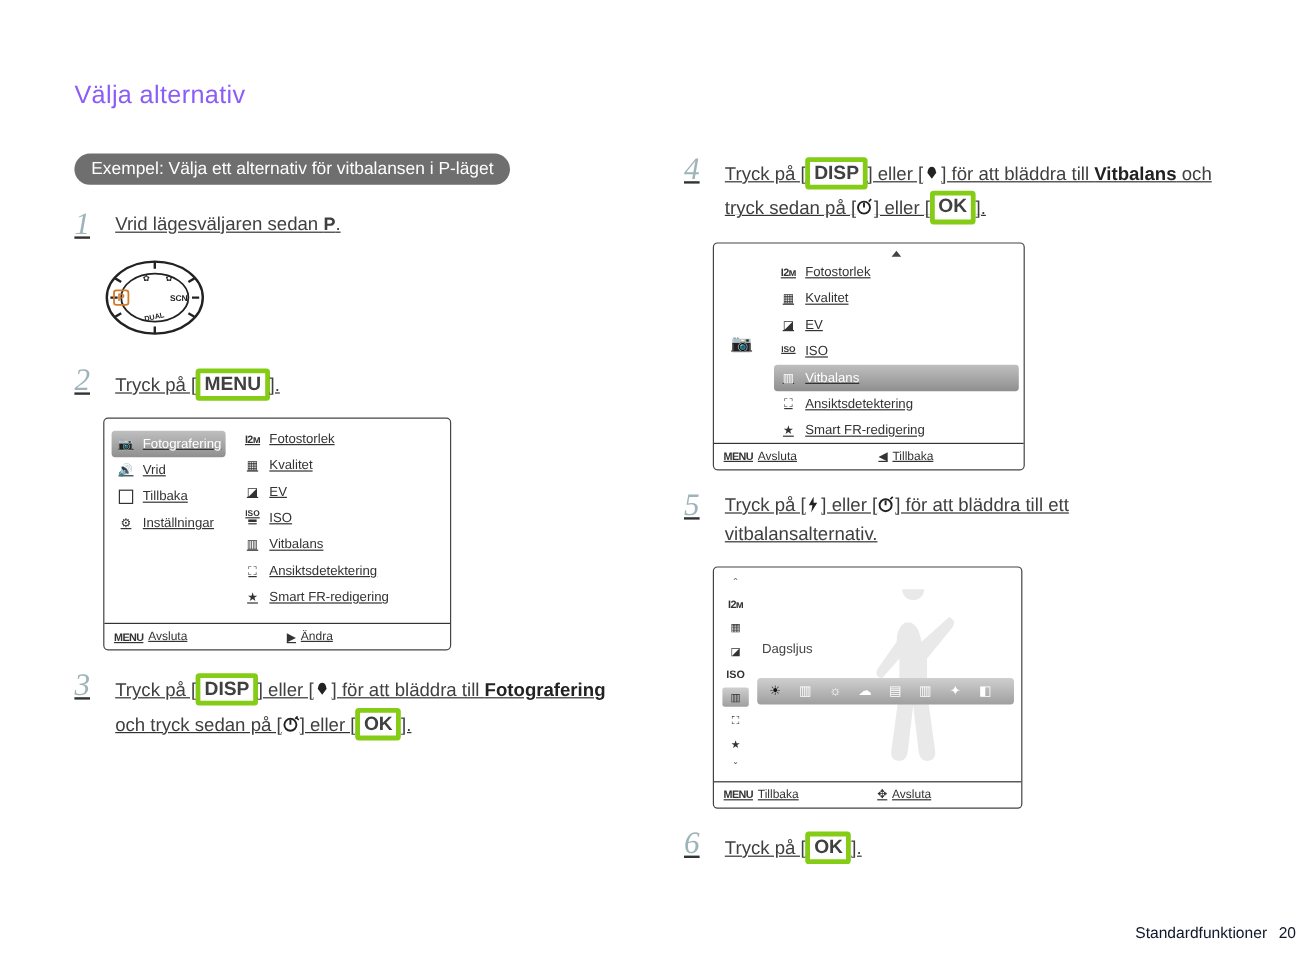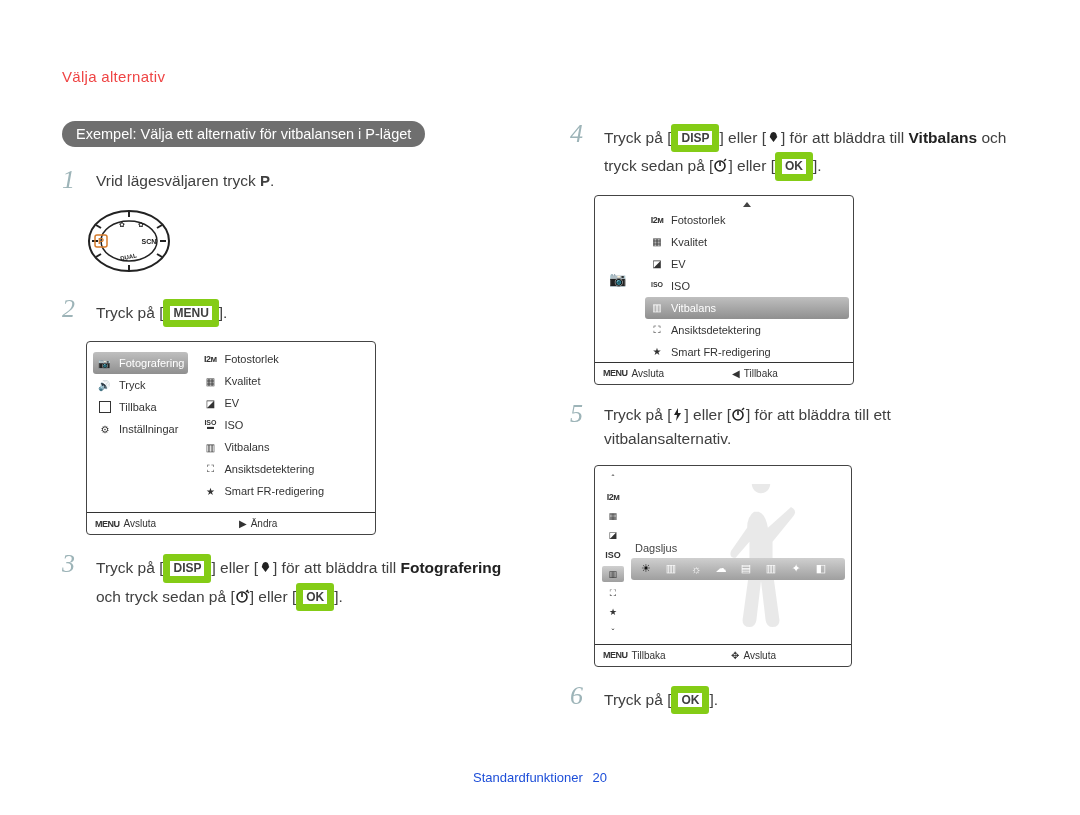--- a/index.html
+++ b/index.html
@@ -7,33 +7,34 @@
     font-family: Arial, Helvetica, sans-serif;
     width: 1080px;
     height: 815px;
     background: #fff;
     color: #333;
     position: relative;
     padding: 68px 62px 0 62px;
     font-size: 15px;
   }
   .header-title {
-    color: #ef4444;
-    font-size: 15px;
+    color: #8b5cf6;
+    font-size: 21px;
     font-weight: 300;
     margin-bottom: 36px;
     letter-spacing: 0.3px;
   }
   .columns {
     display: flex;
     gap: 60px;
   }
   .col {
     flex: 1;
     min-width: 0;
+    text-decoration: underline;
   }
   .example-tag {
     display: inline-block;
     background: #6f6f6f;
     color: #fff;
     border-radius: 14px;
     padding: 5px 14px;
     font-size: 14.5px;
     margin-bottom: 20px;
   }
@@ -54,24 +55,24 @@
   .step-body {
     flex: 1;
     font-size: 15.5px;
     line-height: 1.45;
     color: #404040;
     padding-top: 3px;
   }
   .step-body b { color: #222; }
   .btn {
     display: inline-block;
-    border: 7px solid #84cc16;
+    border: 4px solid #84cc16;
     border-radius: 3px;
     padding: 0 3px;
-    font-size: 12px;
+    font-size: 16px;
     font-weight: 700;
     vertical-align: 1px;
     line-height: 1.2;
     font-family: Arial, sans-serif;
   }
   .p-letter {
     font-weight: 700;
     font-size: 15px;
     font-family: Arial, sans-serif;
   }
@@ -164,21 +165,21 @@
     justify-content:space-between;
     align-items:center;
     gap:2px;
   }
   .lcd-wb-left .mini-icon {
     width:20px;height:16px;font-size:9px;display:flex;align-items:center;justify-content:center;
   }
   .lcd-wb-label {
     position:absolute;
     left:40px;
-    top:76px;
+    top:62px;
     font-size:11px;
     color:#444;
   }
   .lcd-wb-strip {
     position:absolute;
     left:36px;
     right:6px;
     top:92px;
     height:22px;
     background: linear-gradient(#cfcfcf,#9f9f9f);
@@ -199,23 +200,23 @@
     right:30px;
     top:18px;
     width:120px;
     height:150px;
     opacity:0.18;
   }
   .footer-center {
     position:absolute;
     bottom: 30px;
     left:0;right:0;
-    text-align:center;
+    text-align:right;
     font-size:13px;
-    color:#1d4ed8;
+    color:#0f172a;
   }
   .footer-center .pg { display:inline-block; margin-left:6px; }
   .menu-txt { font-weight:700; font-size:9px; letter-spacing:-0.5px;}
   .iso-box { font-size:7px; line-height:0.7; text-align:center; font-weight:700;}
   .i2m { font-size:9px; font-weight:700; letter-spacing:-0.5px;text-align:right;}
   .box-sq { border:1.3px solid #333; width:12px;height:12px;}
   .arrow-up { width: 0; height: 0; border-left: 4px solid transparent; border-right: 4px solid transparent; border-bottom: 5px solid #444; margin: 0 auto 2px;}
 </style>
 </head>
 <body>
@@ -225,21 +226,21 @@
 <div class="columns">
 
   <div class="col">
 
     <div class="example-tag">Exempel: Välja ett alternativ för vitbalansen i P-läget</div>
 
     
     <div class="step">
       <div class="step-num">1</div>
       <div class="step-body">
-        <span>Vrid lägesväljaren tryck </span><span class="p-letter">P</span><span>.</span>
+        <span>Vrid lägesväljaren sedan </span><span class="p-letter">P</span><span>.</span>
       </div>
     </div>
 
     <div class="mode-dial-wrap">
       <svg width="86" height="68" viewBox="0 0 86 68">
         <ellipse cx="43" cy="34" rx="40" ry="30" fill="#fff" stroke="#222" stroke-width="2"></ellipse>
         <ellipse cx="43" cy="34" rx="28" ry="20" fill="#fff" stroke="#222" stroke-width="1.5"></ellipse>
         <g stroke="#222" stroke-width="2">
           <line x1="43" y1="4" x2="43" y2="10"></line>
             <line x1="43" y1="58" x2="43" y2="64"></line>
@@ -270,21 +271,21 @@
     
     <div class="lcd">
       <div class="lcd-body">
         <div class="lcd-left" style="flex:0 0 106px;">
           <div class="lcd-item selected">
             <span class="lcd-icon">📷</span>
             <span>Fotografering</span>
           </div>
           <div class="lcd-item">
             <span class="lcd-icon">🔊</span>
-            <span>Tryck</span>
+            <span>Vrid</span>
           </div>
           <div class="lcd-item">
             <span class="lcd-icon">
                 <span class="box-sq"></span>
               </span>
             <span>Tillbaka</span>
           </div>
           <div class="lcd-item">
             <span class="lcd-icon">⚙</span>
             <span>Inställningar</span>

